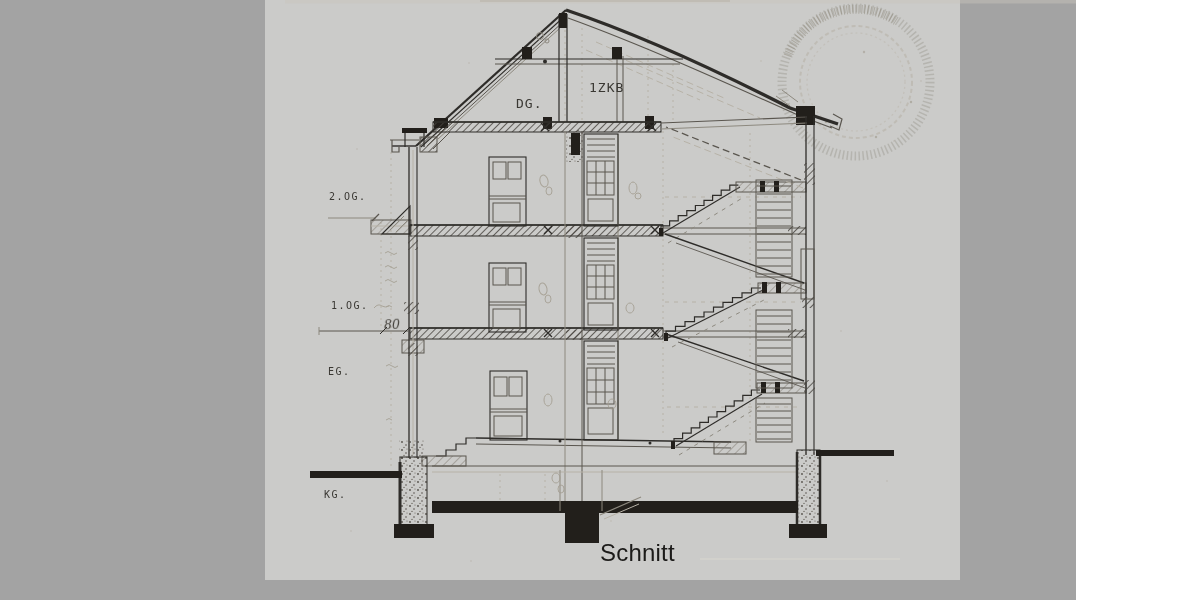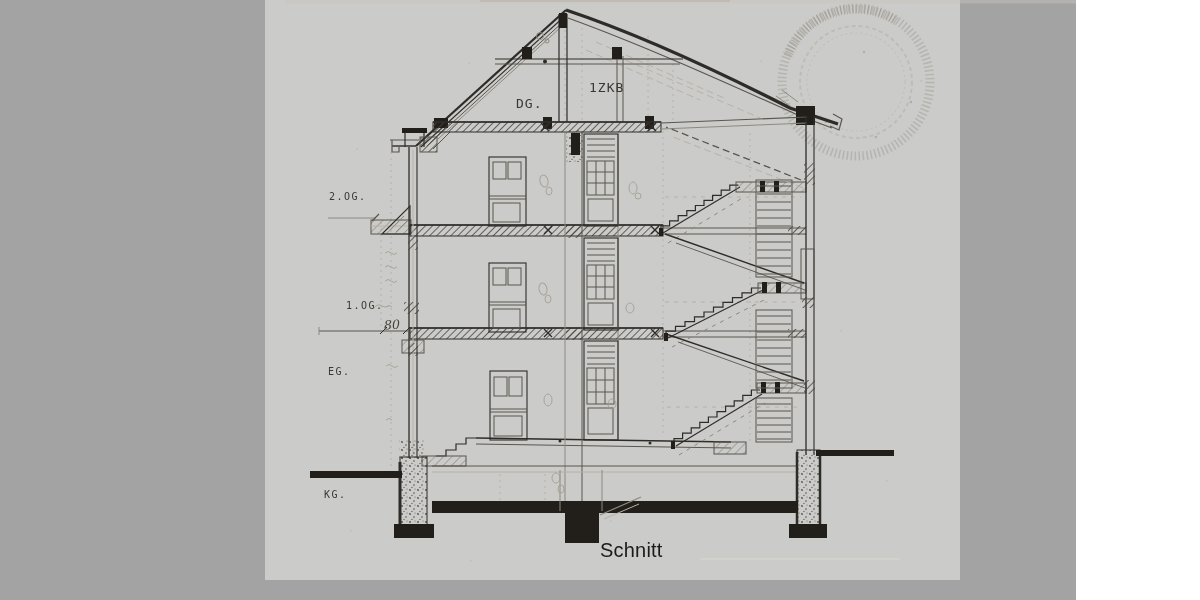--- a/index.html
+++ b/index.html
@@ -5,21 +5,21 @@
 <style>
   html,body{margin:0;padding:0;background:#ffffff;}
   #canvas{position:relative;width:1076px;height:600px;background:#a3a3a3;overflow:hidden;
           font-family:"Liberation Sans",sans-serif;}
   svg{position:absolute;left:0;top:0;}
   .lab{position:absolute;font-family:"DejaVu Sans Mono",monospace;color:#3a3833;
        letter-spacing:1.5px;font-size:10px;line-height:15px;white-space:pre;}
   .lab.sm{font-size:13px;letter-spacing:1px;}
   .hand{position:absolute;font-family:"DejaVu Serif",serif;font-style:italic;
         font-size:12.5px;color:#44413b;transform:rotate(-3deg);}
-  .cap{position:absolute;font-family:"Liberation Sans",sans-serif;font-size:20px;
+  .cap{position:absolute;font-family:"Liberation Sans",sans-serif;font-size:24px;
        color:#1c1b19;letter-spacing:0.2px;}
   
   .ink{stroke:#2e2c29;fill:none;}
   .mid{stroke:#5a564f;fill:none;}
   .fnt{stroke:#8d897f;fill:none;}
   .xf{stroke:#b7b2a7;fill:none;}
   .blk{fill:#221f1b;stroke:none;}
   .dsh{stroke-dasharray:7 4;}
   .dsh2{stroke-dasharray:4 5;}
   .dd{stroke-dasharray:2 4;}
@@ -303,19 +303,19 @@
     <ellipse cx="548" cy="400" rx="4" ry="6"></ellipse>
     <ellipse cx="612" cy="404" rx="4" ry="5"></ellipse>
     <ellipse cx="556" cy="478" rx="4" ry="5"></ellipse>
     <ellipse cx="561" cy="489" rx="3" ry="4"></ellipse>
   </g>
 </svg>
 
 <div class="lab sm" style="left:516px;top:96px">DG.</div>
 <div class="lab sm" style="left:589px;top:80px">1ZKB</div>
 <div class="lab" style="left:329px;top:189px">2.OG.</div>
-<div class="lab" style="left:346px;top:298px">1.OG.</div>
+<div class="lab" style="left:331px;top:298px">1.OG.</div>
 <div class="lab" style="left:328px;top:364px">EG.</div>
 <div class="lab" style="left:324px;top:487px">KG.</div>
 <div class="hand" style="left:384px;top:317px">80</div>
 <div class="cap" style="left:600px;top:539px">Schnitt</div>
 
 </div>
 
 </body></html>

